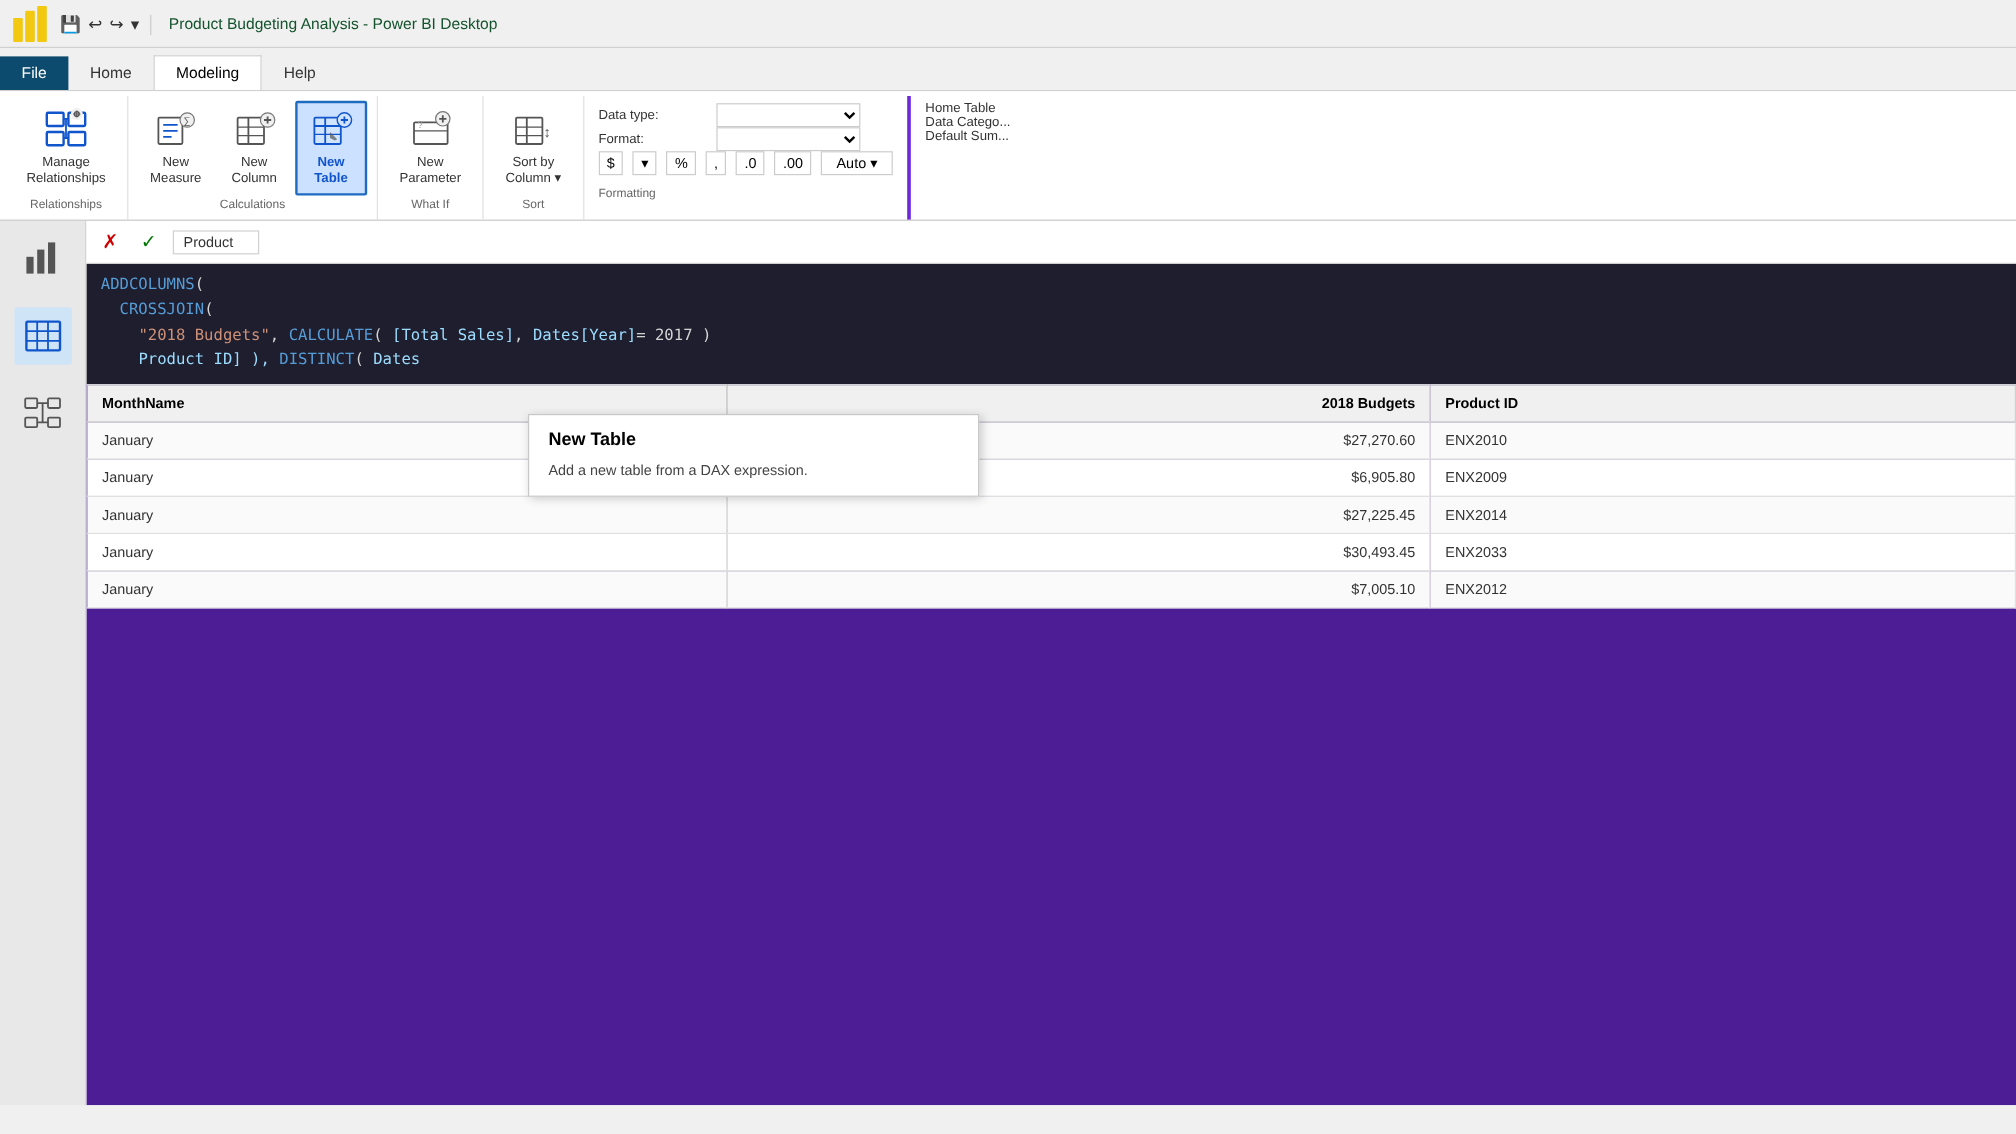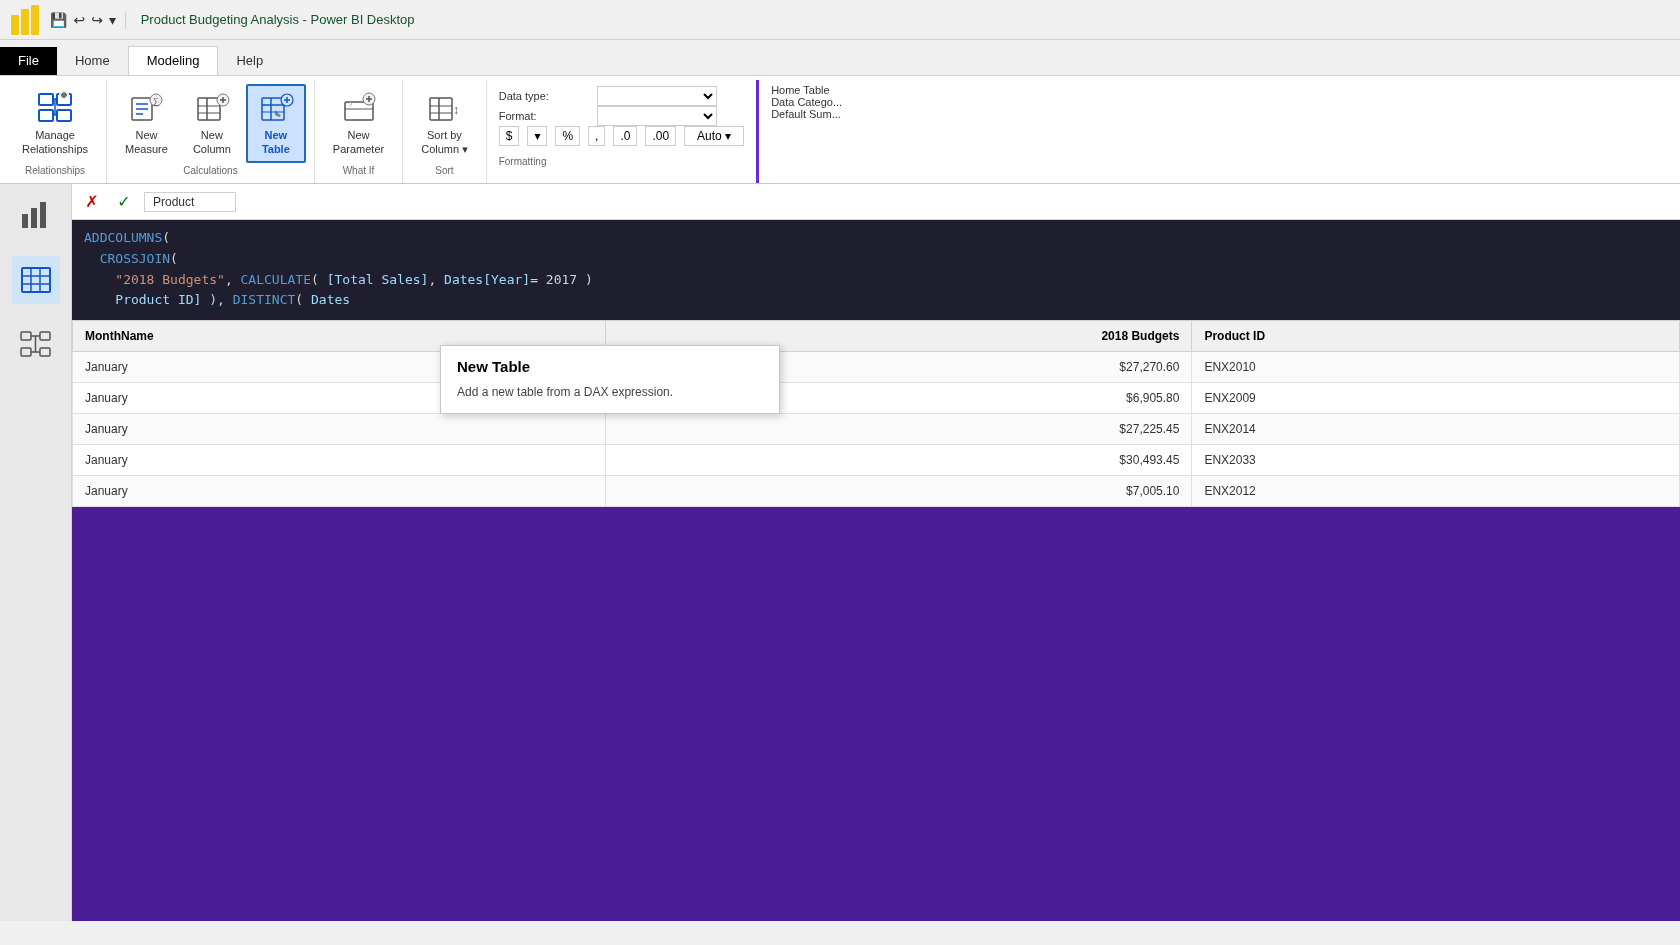--- a/index.html
+++ b/index.html
@@ -61,21 +61,21 @@
     }
     .ribbon-tab.active {
       background: white;
       border-top: 1px solid #d0d0d0;
       border-left: 1px solid #d0d0d0;
       border-right: 1px solid #d0d0d0;
       border-bottom: none;
       color: #000;
     }
     .ribbon-tab.file {
-      background: #000000;
+      background: #0c4a6e;
       color: white;
       padding: 6px 18px 7px;
     }
 
     
     .ribbon {
       height: 108px;
       background: white;
       border-bottom: 1px solid #c8c8c8;
       display: flex;
@@ -232,21 +232,21 @@
       font-size: 14px;
       color: #666;
       border: none;
       background: transparent;
     }
     .formula-bar-name {
       font-size: 12px;
       color: #333;
       border: 1px solid #d0d0d0;
       padding: 2px 8px;
-      width: 92px;
+      width: 72px;
     }
 
     
     .dax-area {
       background: #1e1e2e;
       padding: 8px 12px;
       min-height: 100px;
       font-family: 'Consolas', monospace;
       font-size: 13px;
       line-height: 1.6;
@@ -290,21 +290,21 @@
     tr:nth-child(odd) td { background: #fafafa; }
     tr:nth-child(even) td { background: white; }
 
     
     .tooltip-popup {
       position: absolute;
       background: white;
       border: 1px solid #c8c8c8;
       box-shadow: 2px 2px 8px rgba(0,0,0,0.2);
       padding: 12px 16px;
-      width: 340px;
+      width: 376px;
       z-index: 100;
       top: 345px;
       left: 440px;
     }
     .tooltip-title {
       font-size: 15px;
       font-weight: bold;
       color: #000;
       margin-bottom: 8px;
     }

